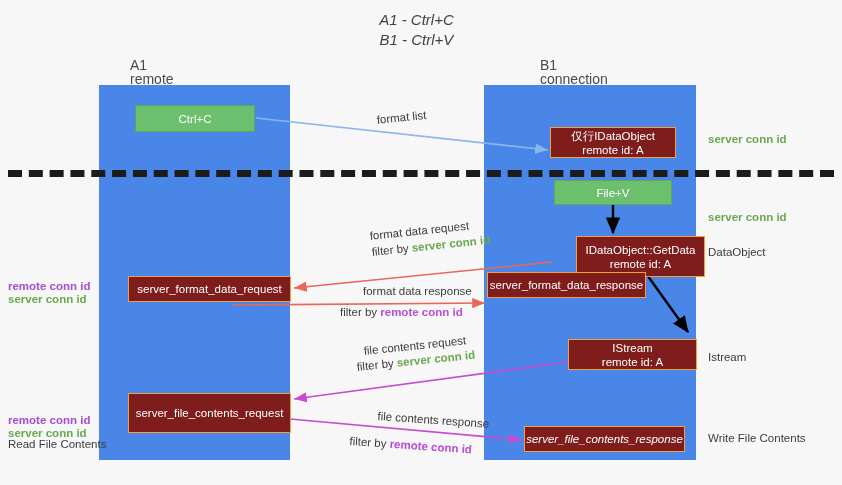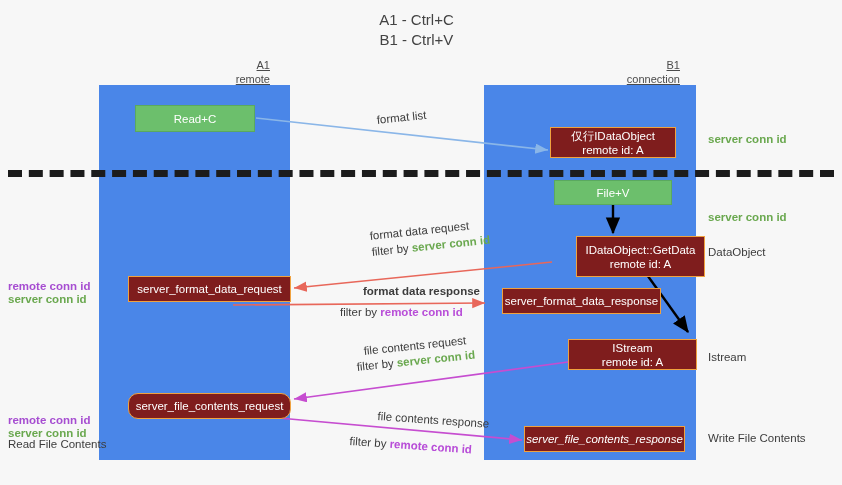--- a/index.html
+++ b/index.html
@@ -11,25 +11,25 @@
     color:#3c3c3c;
   }
   #stage{position:absolute;inset:0;}
 
   
   #wires{position:absolute;left:0;top:0;width:842px;height:485px;pointer-events:none;}
 
   
   .title{
     position:absolute;left:0;top:10px;width:833px;
-    text-align:center;font-size:15px;line-height:20px;color:#434343;
+    text-align:center;font-size:15px;line-height:20px;color:#434343;font-style:italic;
   }
 
   
-  .col-head{position:absolute;text-align:right;font-size:11px;line-height:14px;color:#4a4a4a;text-decoration:underline;}
+  .col-head{position:absolute;text-align:left;font-size:14px;line-height:14px;color:#4a4a4a;}
   .col-head .big{display:block;}
   .col-head .sub{display:block;}
 
   
   .lane{position:absolute;background:#4a86e8;}
 
   
   .box{
     position:absolute;box-sizing:border-box;
     display:flex;flex-direction:column;
@@ -105,66 +105,66 @@
     <line x1="233" y1="305" x2="485" y2="303" stroke="#e8675a" stroke-width="1.6" marker-end="url(#ar-red)"></line>
 
     <line x1="568" y1="362" x2="294" y2="399" stroke="#c64dd0" stroke-width="1.6" marker-end="url(#ar-mag)"></line>
 
     <line x1="235" y1="414" x2="522" y2="440" stroke="#c64dd0" stroke-width="1.6" marker-end="url(#ar-mag)"></line>
   </svg>
 
   <div class="dashline"></div>
 
   <div class="box green" style="left:135px;top:105px;width:120px;height:27px;">
-    <span>Read+C</span>
+    <span>Ctrl+C</span>
   </div>
 
   <div class="box orange" style="left:128px;top:276px;width:163px;height:26px;">
     <span>server_format_data_request</span>
   </div>
 
-  <div class="box orange" style="left:128px;top:393px;width:163px;height:26px;border-radius:10px;">
+  <div class="box orange" style="left:128px;top:393px;width:163px;height:40px;">
     <span>server_file_contents_request</span>
   </div>
 
   <div class="box orange" style="left:550px;top:127px;width:126px;height:31px;">
     <span>仅行IDataObject</span>
     <span>remote id: A</span>
   </div>
 
   <div class="box green" style="left:554px;top:180px;width:118px;height:25px;">
     <span>File+V</span>
   </div>
 
   <div class="box orange" style="left:576px;top:236px;width:129px;height:41px;">
     <span>IDataObject::GetData</span>
     <span>remote id: A</span>
   </div>
 
-  <div class="box orange" style="left:487px;top:288px;width:159px;height:26px;margin-left:15px;">
+  <div class="box orange" style="left:487px;top:272px;width:159px;height:26px;">
     <span>server_format_data_response</span>
   </div>
 
   <div class="box orange" style="left:568px;top:339px;width:129px;height:31px;">
     <span>IStream</span>
     <span>remote id: A</span>
   </div>
 
   <div class="box orange" style="left:524px;top:426px;width:161px;height:26px;font-style:italic;">
     <span>server_file_contents_response</span>
   </div>
 
   <div class="lbl dark rot" style="left:376px;top:113px;transform:rotate(-6deg);">format list</div>
 
   <div class="lbl dark rot" style="left:369px;top:229px;transform:rotate(-6deg);">format data request</div>
   <div class="lbl dark rot" style="left:371px;top:245px;transform:rotate(-6deg);">
     <span>filter by </span><span class="inline-green">server conn id</span>
   </div>
 
-  <div class="lbl dark" style="left:363px;top:284px;font-weight:bold;">format data response</div>
+  <div class="lbl dark" style="left:363px;top:284px;">format data response</div>
   <div class="lbl dark" style="left:340px;top:305px;">
     <span>filter by </span><span class="inline-purple">remote conn id</span>
   </div>
 
   <div class="lbl dark rot" style="left:363px;top:344px;transform:rotate(-6deg);">file contents request</div>
   <div class="lbl dark rot" style="left:356px;top:360px;transform:rotate(-6deg);">
     <span>filter by </span><span class="inline-green">server conn id</span>
   </div>
 
   <div class="lbl dark rot" style="left:378px;top:409px;transform:rotate(4deg);">file contents response</div>

